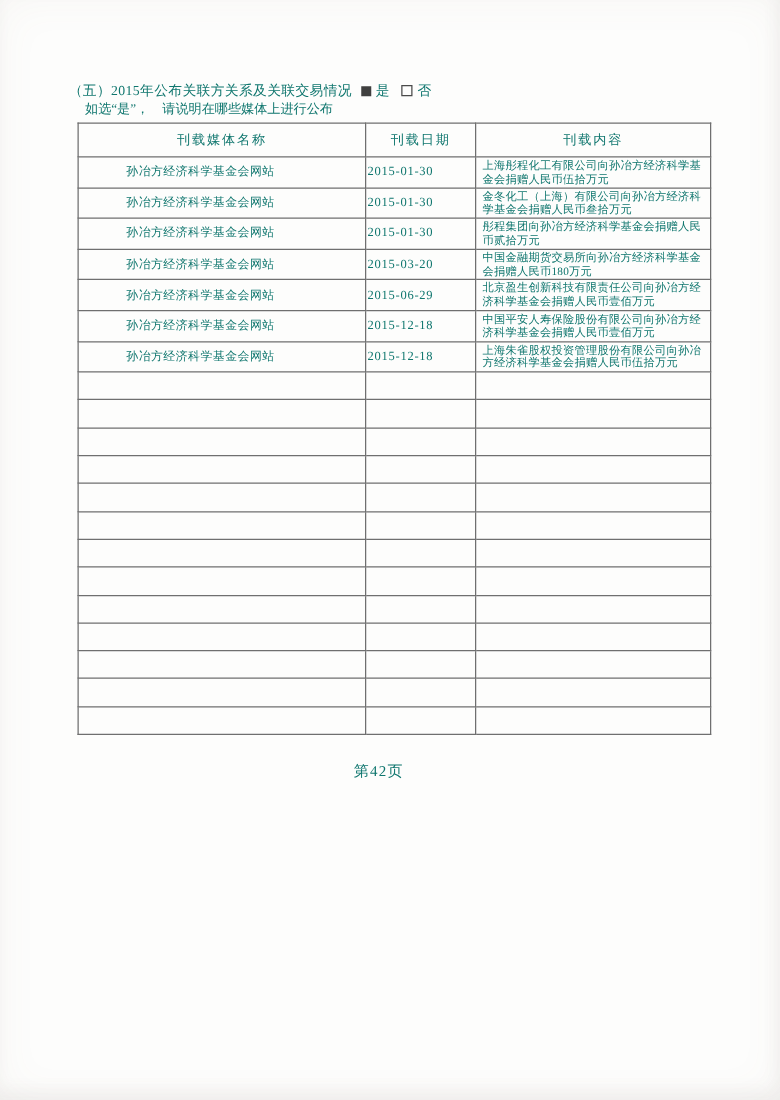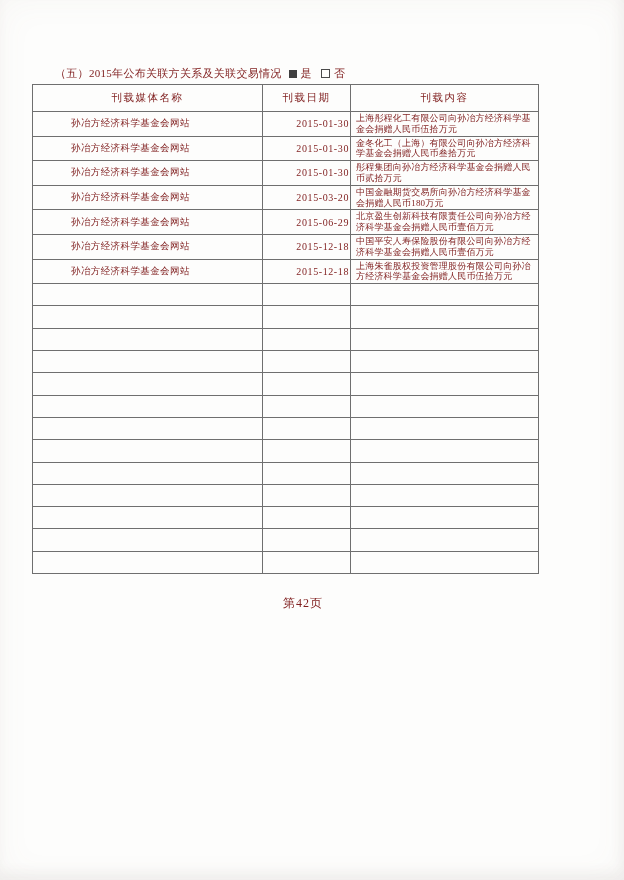--- a/index.html
+++ b/index.html
@@ -5,21 +5,21 @@
   html, body { margin: 0; padding: 0; background: #e9e8e6; }
   .page {
     position: relative;
     width: 624px;
     height: 880px;
     margin: 0 auto;
     background: #fdfdfc;
     box-sizing: border-box;
     padding-top: 67px;
     font-family: "Liberation Serif", "DejaVu Serif", serif;
-    color: #7f1d1d;
+    color: #0f766e;
     box-shadow: inset 0 0 35px rgba(130,120,100,0.05),
                 inset -3px -8px 12px rgba(110,105,95,0.07);
     overflow: hidden;
   }
   .heading {
     margin-left: 55px;
     font-size: 11px;
     line-height: 13px;
     letter-spacing: 0.3px;
     white-space: pre;
@@ -43,21 +43,21 @@
     margin-left: 68px;
     margin-top: 1px;
     font-size: 10.5px;
     line-height: 13px;
     white-space: pre;
   }
   table.pub-table {
     border-collapse: collapse;
     table-layout: fixed;
     width: 506px;
-    margin-left: 32px;
+    margin-left: 62px;
     margin-top: 4px;
     border: 1.5px solid #585858;
   }
   .pub-table th, .pub-table td {
     border: 1px solid #6f6f6f;
     font-weight: normal;
     overflow: hidden;
   }
   .pub-table th {
     height: 24px;
@@ -69,21 +69,21 @@
   tr.data-row { height: 24px; padding-left: 32px; }
   td.media-cell {
     font-size: 9.5px;
     text-align: left;
     padding-left: 38px;
     vertical-align: middle;
     letter-spacing: 0.4px;
   }
   td.date-cell {
     font-size: 10px;
-    text-align: right;
+    text-align: left;
     vertical-align: middle;
     letter-spacing: 0.6px;
   }
   td.content-cell {
     font-size: 9px;
     line-height: 10.8px;
     text-align: left;
     vertical-align: middle;
     padding: 1px 4px 1px 5px;
     letter-spacing: 0.2px;
@@ -98,20 +98,21 @@
     letter-spacing: 1px;
   }
 </style>
 </head>
 <body>
 
 <div class="page">
 
   <div class="heading"><span>（五）2015年公布关联方关系及关联交易情况</span><span class="sq-filled"></span><span>是</span><span class="sq-empty"></span><span>否</span></div>
 
+  <div class="instruction">如选“是”，　请说明在哪些媒体上进行公布</div>
 
   <table class="pub-table">
     <colgroup>
       <col style="width:230px">
       <col style="width:88px">
       <col style="width:188px">
     </colgroup>
     <thead>
       <tr>
         <th>刊载媒体名称</th>

